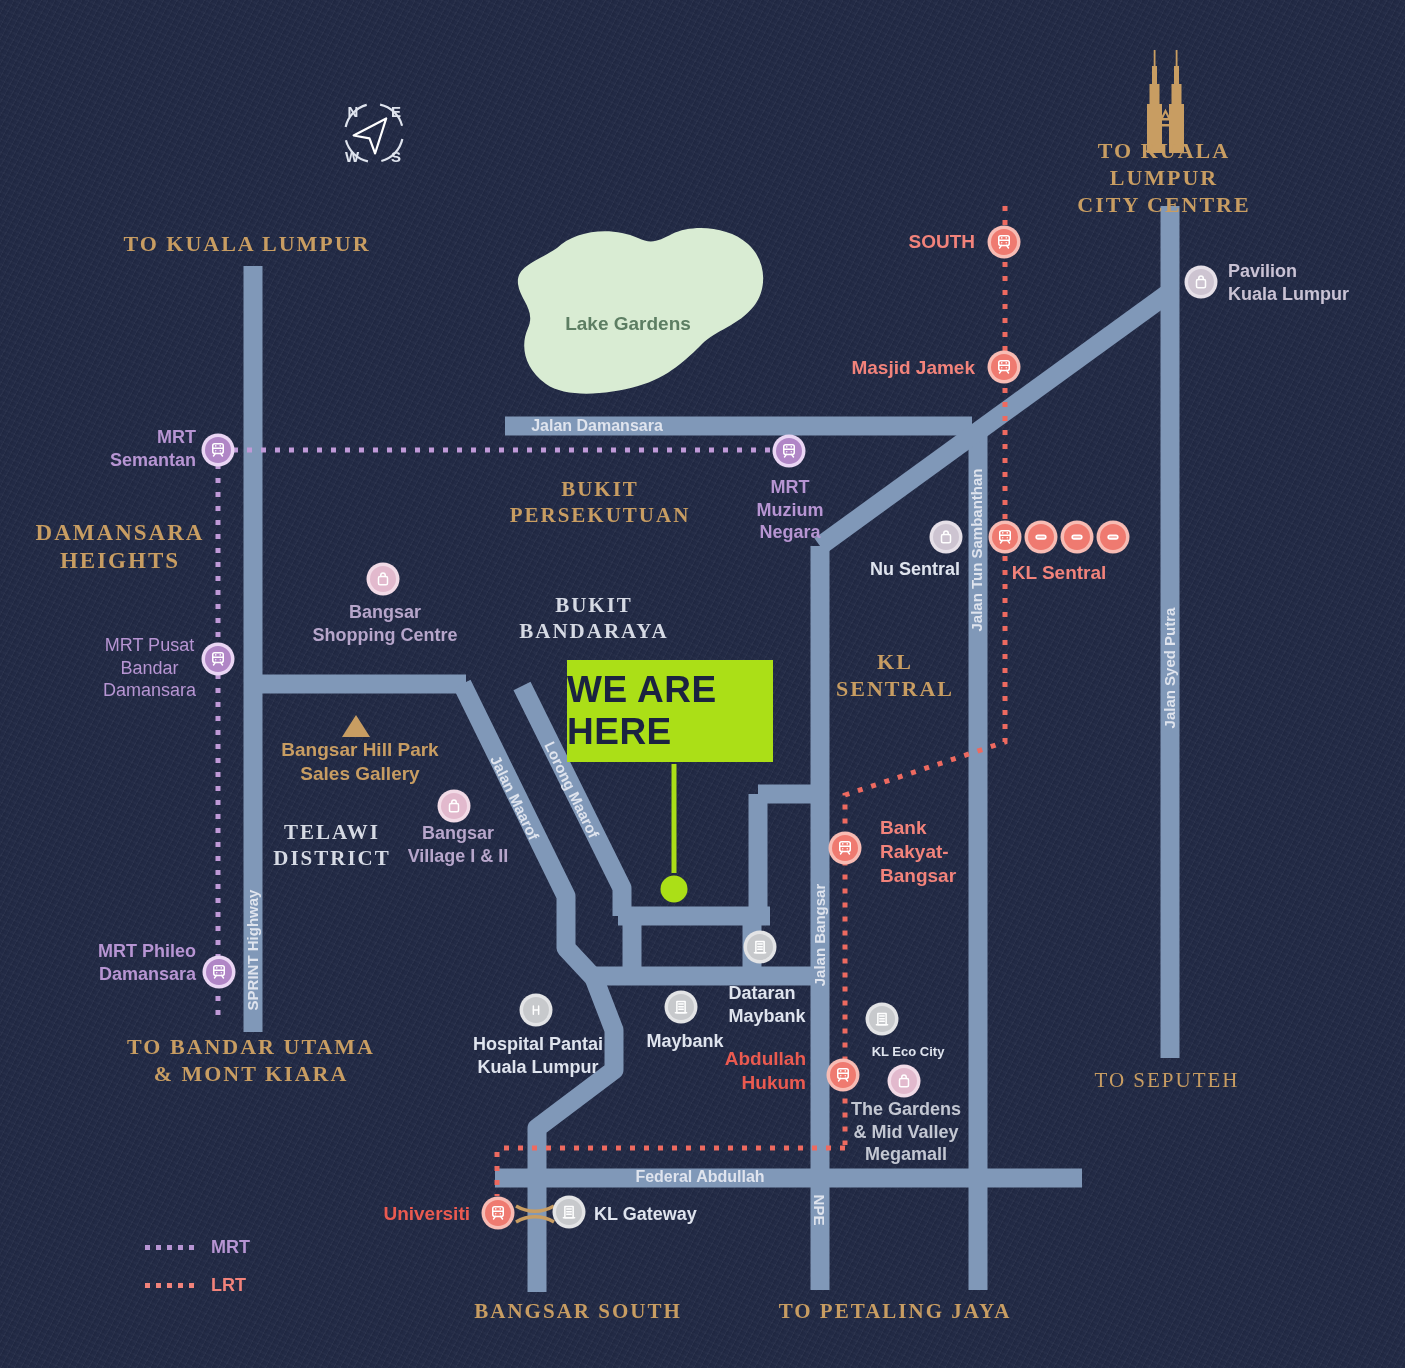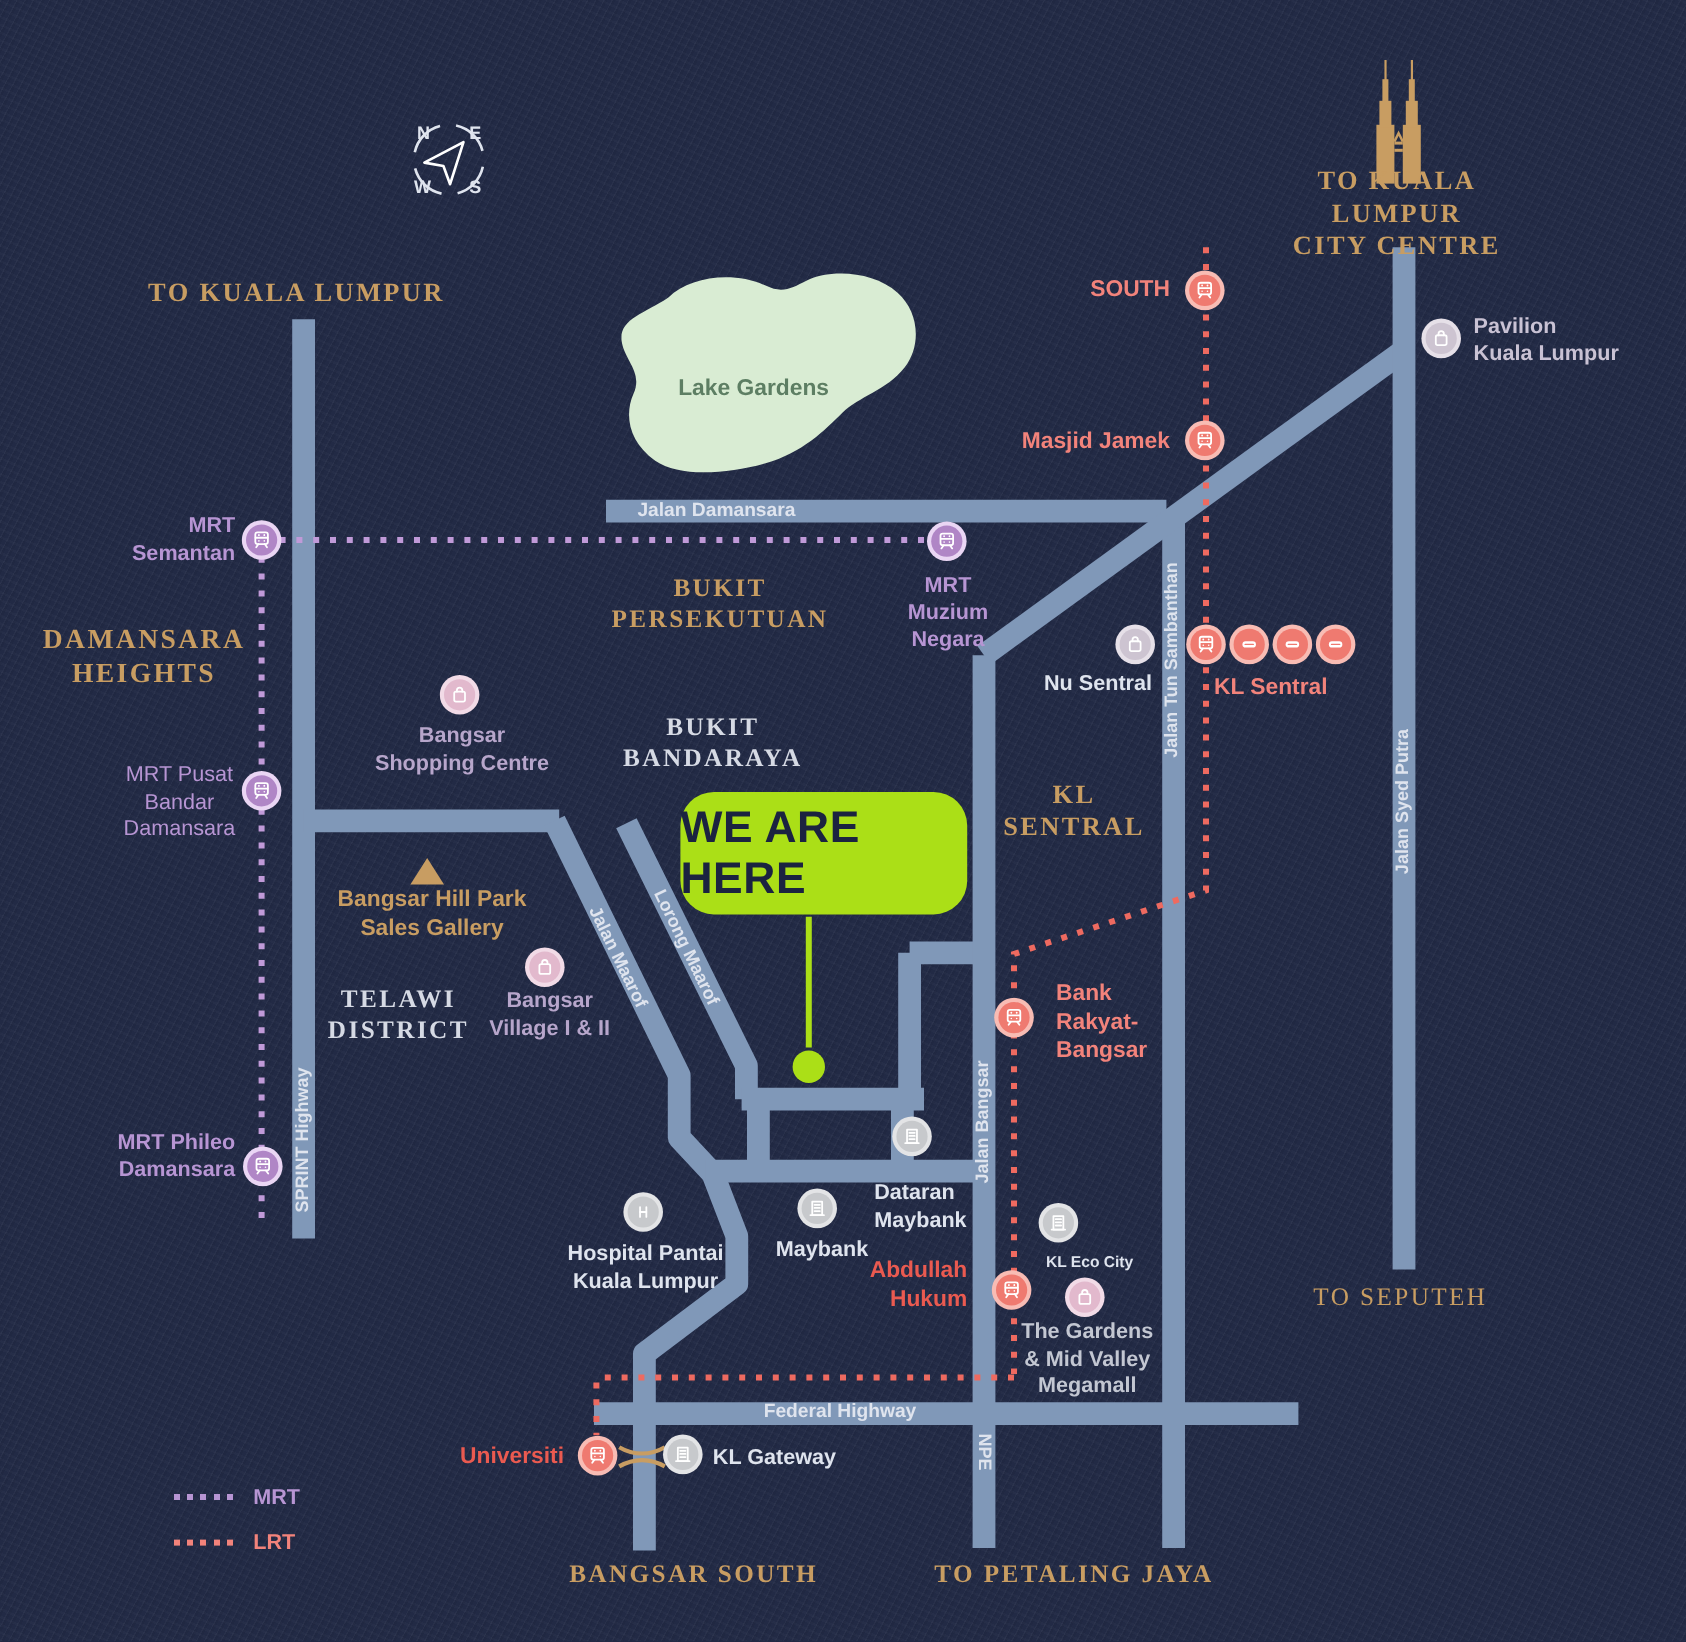--- a/index.html
+++ b/index.html
@@ -10,22 +10,22 @@
       repeating-linear-gradient(118deg, rgba(255,255,255,0.028) 0 1px, rgba(9,13,26,0.07) 1px 3px, transparent 3px 6px),
       repeating-linear-gradient(24deg, rgba(255,255,255,0.02) 0 2px, transparent 2px 6px);
     font-family:"Liberation Sans",sans-serif;
   }
   svg.base{position:absolute;left:0;top:0;}
   .lbl{position:absolute;white-space:pre-line;line-height:1.26;font-weight:600;}
   .lbl.serif{font-family:"Liberation Serif",serif;line-height:1.22;}
   .station{position:absolute;width:34px;height:34px;}
   .tri{position:absolute;width:0;height:0;border-left:14px solid transparent;
        border-right:14px solid transparent;border-bottom:22px solid var(--gold,#c89d62);}
-  #we-are-here{position:absolute;left:567px;top:660px;width:239px;height:102px;
-       background:var(--green,#abdf17);display:flex;align-items:center;justify-content:center;z-index:6;border-radius:28px;}
+  #we-are-here{position:absolute;left:567px;top:660px;width:206px;height:102px;
+       background:var(--green,#abdf17);display:flex;align-items:center;justify-content:center;z-index:6;}
   #we-are-here span{font-size:37px;font-weight:800;color:var(--navy,#1b2340);letter-spacing:.5px;}
   .legend{position:absolute;left:145px;top:1234px;z-index:6;}
   .legend-row{display:flex;align-items:center;gap:14px;height:26px;}
   .legend-row + .legend-row{margin-top:12px;}
   .dash{width:52px;height:5px;display:inline-block;}
   .dash.mrt{background:repeating-linear-gradient(90deg,var(--purple,#b795d3) 0 5px,transparent 5px 11px);}
   .dash.lrt{background:repeating-linear-gradient(90deg,var(--salmon,#f2837b) 0 5px,transparent 5px 11px);}
   .legend-text{font-weight:700;font-size:18px;}
   .legend-text.mrt{color:var(--purple,#b795d3);}
   .legend-text.lrt{color:var(--salmon,#f2837b);}
@@ -376,20 +376,22 @@
   <div id="labels">
       <div class="lbl serif" style="left: 247px; top: 244px; color: rgb(200, 157, 98); font-size: 22px; font-weight: 700; letter-spacing: 2px; text-align: center; transform: translate(-50%, -50%);">TO KUALA LUMPUR</div>
       <div class="lbl serif" style="left: 1164px; top: 178px; color: rgb(200, 157, 98); font-size: 22px; font-weight: 700; letter-spacing: 2px; text-align: center; transform: translate(-50%, -50%);">TO KUALA LUMPUR
 CITY CENTRE</div>
       <div class="lbl serif" style="left: 120px; top: 547px; color: rgb(200, 157, 98); font-size: 23px; font-weight: 700; letter-spacing: 2px; text-align: center; transform: translate(-50%, -50%);">DAMANSARA
 HEIGHTS</div>
       <div class="lbl serif" style="left: 600px; top: 503px; color: rgb(200, 157, 98); font-size: 21px; font-weight: 700; letter-spacing: 2px; text-align: center; transform: translate(-50%, -50%);">BUKIT
 PERSEKUTUAN</div>
       <div class="lbl serif" style="left: 895px; top: 676px; color: rgb(200, 157, 98); font-size: 22px; font-weight: 700; letter-spacing: 2px; text-align: center; transform: translate(-50%, -50%);">KL
 SENTRAL</div>
+      <div class="lbl serif" style="left: 251px; top: 1061px; color: rgb(200, 157, 98); font-size: 22px; font-weight: 700; letter-spacing: 2px; text-align: center; transform: translate(-50%, -50%);">TO BANDAR UTAMA
+&amp; MONT KIARA</div>
       <div class="lbl serif" style="left: 1167px; top: 1081px; color: rgb(200, 157, 98); font-size: 21px; font-weight: 400; letter-spacing: 2px; text-align: center; transform: translate(-50%, -50%);">TO SEPUTEH</div>
       <div class="lbl serif" style="left: 578px; top: 1312px; color: rgb(200, 157, 98); font-size: 21px; font-weight: 700; letter-spacing: 2px; text-align: center; transform: translate(-50%, -50%);">BANGSAR SOUTH</div>
       <div class="lbl serif" style="left: 895px; top: 1312px; color: rgb(200, 157, 98); font-size: 21px; font-weight: 700; letter-spacing: 2px; text-align: center; transform: translate(-50%, -50%);">TO PETALING JAYA</div>
       <div class="lbl serif" style="left: 594px; top: 619px; color: rgb(214, 218, 228); font-size: 21px; font-weight: 700; letter-spacing: 2px; text-align: center; transform: translate(-50%, -50%);">BUKIT
 BANDARAYA</div>
       <div class="lbl serif" style="left: 332px; top: 846px; color: rgb(214, 218, 228); font-size: 21px; font-weight: 700; letter-spacing: 2px; text-align: center; transform: translate(-50%, -50%);">TELAWI
 DISTRICT</div>
       <div class="lbl" style="left: 360px; top: 762px; color: rgb(200, 157, 98); font-size: 19px; font-weight: 700; text-align: center; transform: translate(-50%, -50%);">Bangsar Hill Park
 Sales Gallery</div>
       <div class="lbl" style="left: 196px; top: 449px; color: rgb(183, 149, 211); font-size: 18px; font-weight: 700; text-align: right; transform: translate(-100%, -50%);">MRT
@@ -430,15 +432,15 @@
 Village I &amp; II</div>
       <div class="lbl" style="left: 628px; top: 324px; color: rgb(93, 126, 99); font-size: 19px; font-weight: 700; text-align: center; transform: translate(-50%, -50%);">Lake Gardens</div>
       <div class="lbl" style="left: 597px; top: 426px; color: rgb(223, 228, 238); font-size: 16px; font-weight: 700; text-align: center; transform: translate(-50%, -50%);">Jalan Damansara</div>
       <div class="lbl" style="left: 977px; top: 550px; color: rgb(223, 228, 238); font-size: 15px; font-weight: 700; text-align: center; transform: translate(-50%, -50%) rotate(-90deg);">Jalan Tun Sambanthan</div>
       <div class="lbl" style="left: 1170px; top: 668px; color: rgb(223, 228, 238); font-size: 15px; font-weight: 700; text-align: center; transform: translate(-50%, -50%) rotate(-90deg);">Jalan Syed Putra</div>
       <div class="lbl" style="left: 253px; top: 950px; color: rgb(223, 228, 238); font-size: 15px; font-weight: 700; text-align: center; transform: translate(-50%, -50%) rotate(-90deg);">SPRINT Highway</div>
       <div class="lbl" style="left: 514px; top: 798px; color: rgb(223, 228, 238); font-size: 15px; font-weight: 700; text-align: center; transform: translate(-50%, -50%) rotate(64deg);">Jalan Maarof</div>
       <div class="lbl" style="left: 571px; top: 790px; color: rgb(223, 228, 238); font-size: 15px; font-weight: 700; text-align: center; transform: translate(-50%, -50%) rotate(64deg);">Lorong Maarof</div>
       <div class="lbl" style="left: 820px; top: 935px; color: rgb(223, 228, 238); font-size: 15px; font-weight: 700; text-align: center; transform: translate(-50%, -50%) rotate(-90deg);">Jalan Bangsar</div>
       <div class="lbl" style="left: 819px; top: 1210px; color: rgb(223, 228, 238); font-size: 15px; font-weight: 700; text-align: center; transform: translate(-50%, -50%) rotate(90deg);">NPE</div>
-      <div class="lbl" style="left: 700px; top: 1177px; color: rgb(223, 228, 238); font-size: 16px; font-weight: 700; text-align: center; transform: translate(-50%, -50%);">Federal Highway</div>
+      <div class="lbl" style="left: 700px; top: 1177px; color: rgb(223, 228, 238); font-size: 16px; font-weight: 700; text-align: center; transform: translate(-50%, -50%);">Federal Abdullah</div>
     </div>
 </div>
 
 </body></html>

